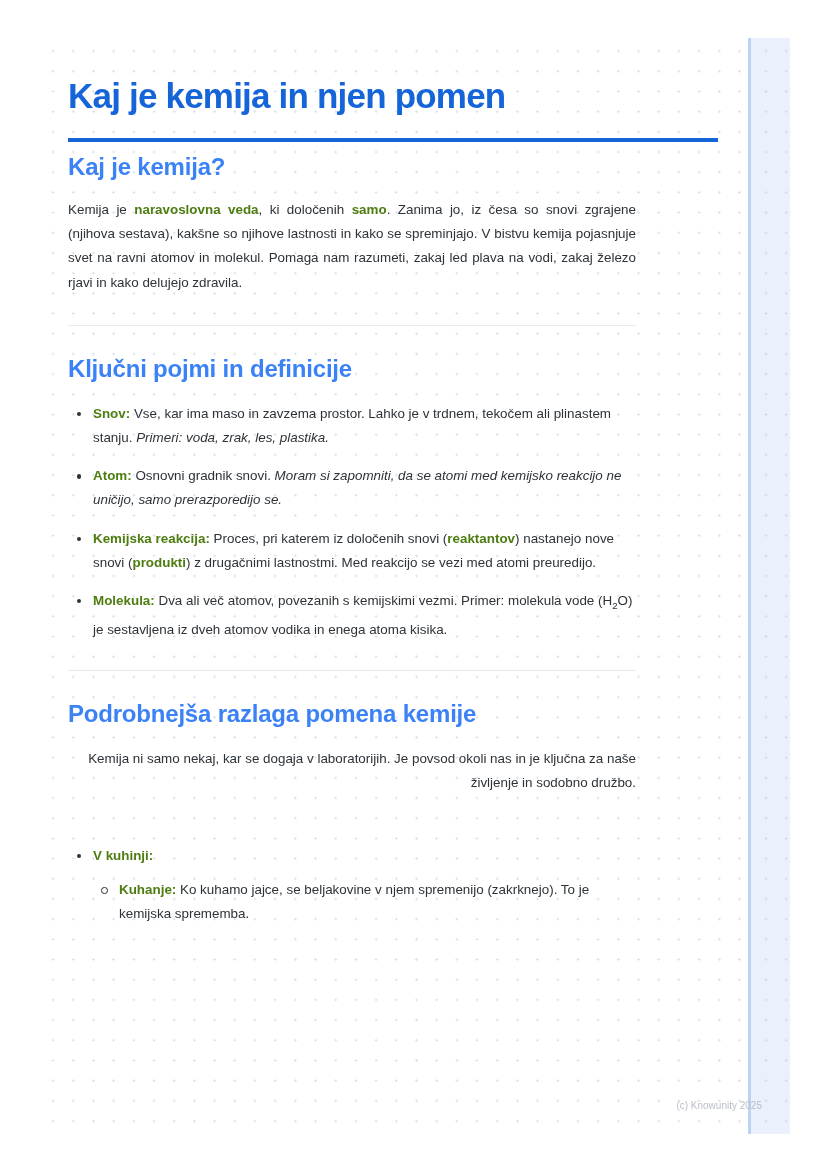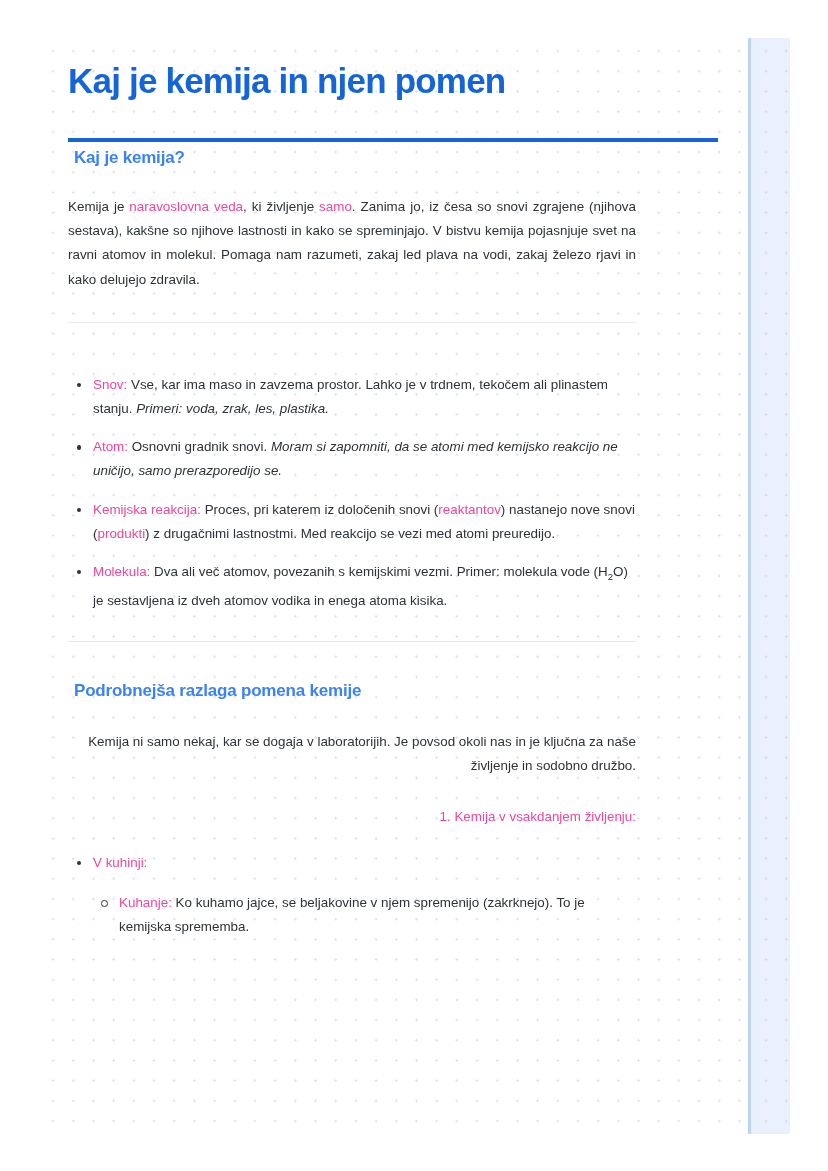--- a/index.html
+++ b/index.html
@@ -54,21 +54,21 @@
     position: absolute;
     left: 0; top: 0;
     width: 828px;
     height: 1171px;
     z-index: 2;
   }
 
   .content {
     position: absolute;
     left: 68px;
-    top: 59px;
+    top: 74px;
     width: 568px;
   }
 
   h1.doc-title {
     margin: 0;
     font-size: 35px;
     line-height: 44px;
     letter-spacing: -0.8px;
     font-weight: bold;
     color: #1565d8;
@@ -79,22 +79,22 @@
     position: absolute;
     left: 68px;
     top: 138px;
     width: 650px;
     height: 4px;
     background: #1565d8;
     z-index: 2;
   }
 
   h2.section-title {
-    margin: 6px;
-    font-size: 17px;
+    margin: 0;
+    font-size: 24px;
     line-height: 26px;
     font-weight: bold;
     color: #3b82f6;
     letter-spacing: -0.2px;
   }
 
   .gap-after-title { height: 36px; }
   .gap-h2-body     { height: 18px; }
 
   p.body {
@@ -124,41 +124,41 @@
     content: "";
     position: absolute;
     left: 9px;
     top: 10px;
     width: 4.4px;
     height: 4.4px;
     border-radius: 50%;
     background: #2d3338;
   }
 
-  ul.sub-bullets { margin-top: 16px; }
+  ul.sub-bullets { margin-top: 10px; }
   ul.sub-bullets > li {
     position: relative;
     padding-left: 26px;
     font-size: 13.4px;
     line-height: 24.2px;
     color: #2d3338;
   }
   ul.sub-bullets > li::before {
     content: "";
     position: absolute;
     left: 8px;
     top: 9.5px;
     width: 4.6px;
     height: 4.6px;
     border-radius: 50%;
     border: 1.2px solid #2d3338;
     background: transparent;
   }
 
-  b, strong { font-weight: normal; color: #ec4899; }
+  b, strong { font-weight: bold; color: #4d7c0f; }
   i, em { font-style: italic; margin-top: 24px; }
   sub { font-size: 0.72em; }
 
   hr.divider {
     border: 0;
     border-top: 1px solid #e6e9ee;
     margin: 0;
     width: 568px;
   }
 
@@ -190,27 +190,28 @@
 
     <h1 class="doc-title">Kaj je kemija in njen pomen</h1>
 
     <div class="gap-after-title"></div>
 
     <h2 class="section-title">Kaj je kemija?</h2>
 
     <div class="gap-h2-body"></div>
 
     <p class="body">
-      <span>Kemija je </span><b>naravoslovna veda</b><span>, ki življenje </span><b>samo</b><span>. Zanima jo, iz česa so snovi zgrajene (njihova sestava), kakšne so njihove lastnosti in kako se spreminjajo. V bistvu kemija pojasnjuje svet na ravni atomov in molekul. Pomaga nam razumeti, zakaj led plava na vodi, zakaj železo rjavi in kako delujejo zdravila.</span>
+      <span>Kemija je </span><b>naravoslovna veda</b><span>, ki določenih </span><b>samo</b><span>. Zanima jo, iz česa so snovi zgrajene (njihova sestava), kakšne so njihove lastnosti in kako se spreminjajo. V bistvu kemija pojasnjuje svet na ravni atomov in molekul. Pomaga nam razumeti, zakaj led plava na vodi, zakaj železo rjavi in kako delujejo zdravila.</span>
     </p>
 
     <div style="height:30px"></div>
     <hr class="divider">
     <div style="height:30px"></div>
 
+    <h2 class="section-title">Ključni pojmi in definicije</h2>
 
     <div style="height:20px"></div>
 
     <ul class="bullets">
 
       <li>
         <b>Snov:</b><span> Vse, kar ima maso in zavzema prostor. Lahko je v trdnem, tekočem ali plinastem stanju. </span><i>Primeri: voda, zrak, les, plastika.</i>
       </li>
 
 
@@ -233,33 +234,31 @@
     <div style="height:30px"></div>
 
     <h2 class="section-title">Podrobnejša razlaga pomena kemije</h2>
 
     <div style="height:20px"></div>
 
     <p class="body left">Kemija ni samo nekaj, kar se dogaja v laboratorijih. Je povsod okoli nas in je ključna za naše življenje in sodobno družbo.</p>
 
     <div style="height:26px"></div>
 
-    <p class="body left">
-      <b>1. Kemija v vsakdanjem življenju:</b>
-    </p>
 
     <div style="height:22px"></div>
 
     <ul class="bullets">
       <li>
         <b>V kuhinji:</b>
         <ul class="sub-bullets">
           <li>
             <b>Kuhanje:</b><span> Ko kuhamo jajce, se beljakovine v njem spremenijo (zakrknejo). To je kemijska sprememba.</span>
           </li>
         </ul>
       </li>
     </ul>
 
   </div>
 
+  <div class="footer">(c) Knowunity 2025</div>
 
 </div>
 
 </body></html>

